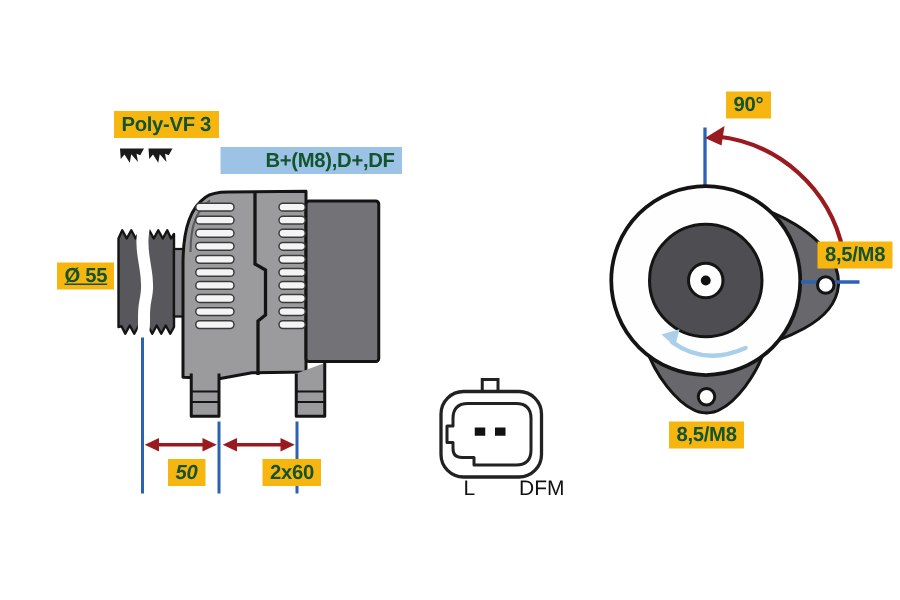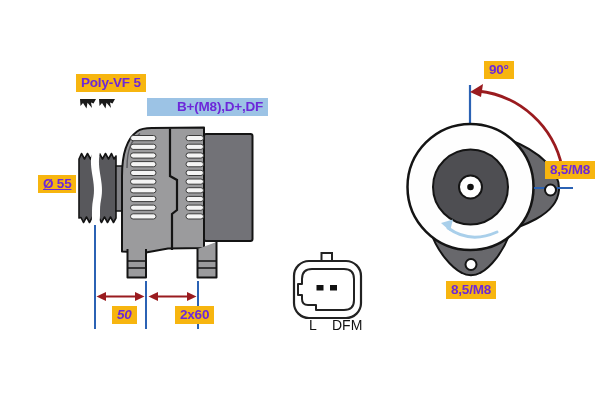--- a/index.html
+++ b/index.html
@@ -2,21 +2,21 @@
 <html style="--highlight-yellow: #F7B50F; --highlight-blue: #9CC3E5; --dimension-blue: #2B62B4; --arrow-red: #9A1B1F; --rotation-blue: #A9CFEA;"><head>
 <meta charset="utf-8">
 <style>
   html,body{margin:0;padding:0;background:#fff;}
   #stage{
     position:relative;width:600px;height:400px;background:#ffffff;
     font-family:"Liberation Sans",sans-serif;overflow:hidden;
   }
   #drawing{position:absolute;left:0;top:0;}
   .tag{
-    position:absolute;background:var(--highlight-yellow,#F7B50F);color:#6d28d9;
+    position:absolute;background:var(--highlight-yellow,#F7B50F);color:#14532d;
     font-weight:bold;font-size:13.5px;line-height:18px;padding:0 5px;
     white-space:nowrap;letter-spacing:-0.2px;
   }
   .tag-blue{background:var(--highlight-blue,#9CC3E5);}
   .pinlabel{
     position:absolute;color:#111;font-size:14px;line-height:15px;
     font-weight:normal;white-space:nowrap;
   }
 </style>
 </head>
@@ -129,32 +129,32 @@
       <path d="M497,232 Q470,244 448,228" fill="none" stroke="var(--rotation-blue,#A9CFEA)" stroke-width="3" stroke-linecap="round"></path>
       <polygon points="441,223 453,219.5 450,231" fill="var(--rotation-blue,#A9CFEA)"></polygon>
 
       <line x1="534" y1="188" x2="573" y2="188" stroke="var(--dimension-blue,#2B62B4)" stroke-width="2.2"></line>
 
       <circle cx="550.5" cy="190" r="5.5" fill="#fff" stroke="#141414" stroke-width="2"></circle>
       <circle cx="471" cy="264.5" r="5.5" fill="#fff" stroke="#141414" stroke-width="2"></circle>
     </g>
   </svg>
 
-  <div class="tag" style="left:76px;top:74px;">Poly-VF 5</div>
+  <div class="tag" style="left:76px;top:74px;">Poly-VF 3</div>
 
   <div class="tag tag-blue" style="left:147px;top:98px;padding-left:30px;">B+(M8),D+,DF</div>
 
   <div class="tag" style="left:38px;top:175px;text-decoration:underline;">Ø 55</div>
 
   <div class="tag" style="left:112px;top:306px;font-style:italic;">50</div>
 
   <div class="tag" style="left:154px;top:306px;margin-left:21px;">2x60</div>
 
   <div class="tag" style="left:484px;top:61px;">90°</div>
 
   <div class="tag" style="left:545px;top:161px;">8,5/M8</div>
 
   <div class="tag" style="left:446px;top:281px;">8,5/M8</div>
 
   <div class="pinlabel" style="left:309px;top:318px;">L</div>
 
-  <div class="pinlabel" style="left:332px;top:318px;">DFM</div>
+  <div class="pinlabel" style="left:346px;top:318px;">DFM</div>
 </div>
 
 </body></html>

